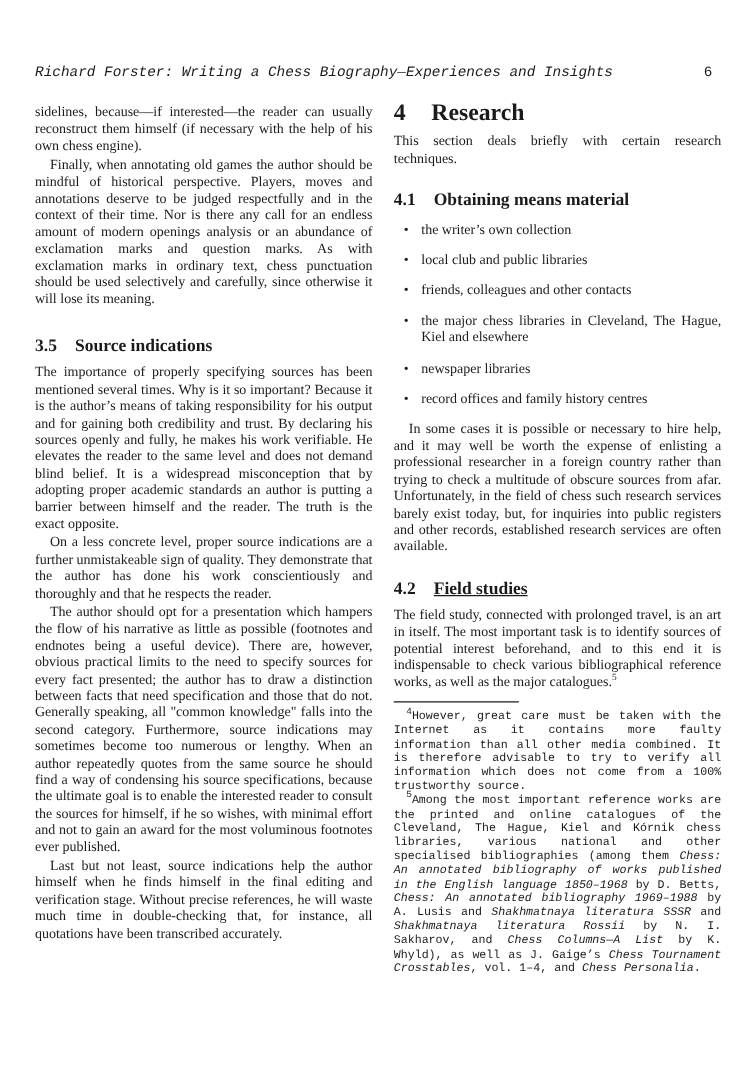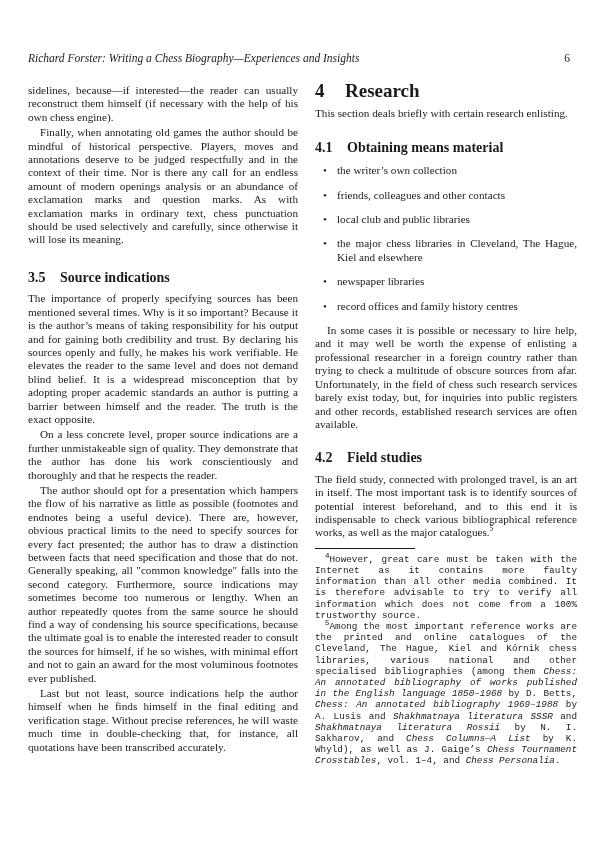--- a/index.html
+++ b/index.html
@@ -1,19 +1,19 @@
 <!DOCTYPE html>
 <html><head>
 <meta charset="utf-8">
 <style>
   html, body { margin: 0; padding: 0; background: #ffffff; }
   body { width: 600px; height: 856px; position: relative; overflow: hidden;
          font-family: "DejaVu Serif", "Liberation Serif", serif; color: #1a1a1a; }
   .header { position: absolute; top: 52px; left: 28px; right: 30px; height: 16px;
-            font-family: Liberation Serif, serif; font-style: italic; font-size: 11.5px; }
+            font-family: Liberation Mono, monospace; font-style: italic; font-size: 11.5px; }
   .header .pno { position: absolute; right: 0; top: 0; font-style: normal; }
   .col { position: absolute; font-family: "Liberation Serif", serif; font-size: 11.2px;
          line-height: 13.4px; text-align: justify; }
   .left { left: 28px; top: 84px; width: 270px; }
   .right { left: 315px; top: 84px; width: 262px; }
   p { margin: 0; text-indent: 0; hyphens: auto; }
   p.ind { text-indent: 12px; margin-top: 2px; }
   h2 { font-family: "Liberation Serif", serif; font-weight: bold; font-size: 19px; margin: 0 0 10px 0; }
   h2 .num { display: inline-block; width: 30px; }
   h3 { font-family: "Liberation Serif", serif; font-weight: bold; font-size: 14px; margin: 0 0 8px 0; }
@@ -45,38 +45,38 @@
   <p>The importance of properly specifying sources has been mentioned several times. Why is it so important? Because it is the author’s means of taking responsibility for his output and for gaining both credibility and trust. By declaring his sources openly and fully, he makes his work verifiable. He elevates the reader to the same level and does not demand blind belief. It is a widespread misconception that by adopting proper academic standards an author is putting a barrier between himself and the reader. The truth is the exact opposite.</p>
   <p class="ind">On a less concrete level, proper source indications are a further unmistakeable sign of quality. They demonstrate that the author has done his work conscientiously and thoroughly and that he respects the reader.</p>
   <p class="ind">The author should opt for a presentation which hampers the flow of his narrative as little as possible (footnotes and endnotes being a useful device). There are, however, obvious practical limits to the need to specify sources for every fact presented; the author has to draw a distinction between facts that need specification and those that do not. Generally speaking, all "common knowledge" falls into the second category. Furthermore, source indications may sometimes become too numerous or lengthy. When an author repeatedly quotes from the same source he should find a way of condensing his source specifications, because the ultimate goal is to enable the interested reader to consult the sources for himself, if he so wishes, with minimal effort and not to gain an award for the most voluminous footnotes ever published.</p>
   <p class="ind">Last but not least, source indications help the author himself when he finds himself in the final editing and verification stage. Without precise references, he will waste much time in double-checking that, for instance, all quotations have been transcribed accurately.</p>
 </div>
 
 <div class="col right">
   <h2>
     <span class="num">4</span><span>Research</span>
   </h2>
-  <p>This section deals briefly with certain research enlisting.</p>
+  <p>This section deals briefly with certain research techniques.</p>
 
   <h3 style="margin-top:20px;">
     <span class="num">4.1</span><span>Obtaining means material</span>
   </h3>
 
   <ul>
     <li><span>the writer’s own collection</span></li>
+    <li><span>local club and public libraries</span></li>
     <li><span>friends, colleagues and other contacts</span></li>
-    <li><span>local club and public libraries</span></li>
     <li><span>the major chess libraries in Cleveland, The Hague, Kiel and elsewhere</span></li>
     <li><span>newspaper libraries</span></li>
     <li><span>record offices and family history centres</span></li>
   </ul>
 
   <p class="ind">In some cases it is possible or necessary to hire help, and it may well be worth the expense of enlisting a professional researcher in a foreign country rather than trying to check a multitude of obscure sources from afar. Unfortunately, in the field of chess such research services barely exist today, but, for inquiries into public registers and other records, established research services are often available.</p>
 
-  <h3 style="margin-top:20px;">
+  <h3 style="margin-top:20px;text-decoration:underline;">
     <span class="num">4.2</span><span>Field studies</span>
   </h3>
   <p><span>The field study, connected with prolonged travel, is an art in itself. The most important task is to identify sources of potential interest beforehand, and to this end it is indispensable to check various bibliographical reference works, as well as the major catalogues.</span><sup>5</sup></p>
 
   <div class="fnrule"></div>
   <div class="fn">
     <p><sup>4</sup><span>However, great care must be taken with the Internet as it contains more faulty information than all other media combined. It is therefore advisable to try to verify all information which does not come from a 100% trustworthy source.</span></p>
     <p><sup>5</sup><span>Among the most important reference works are the printed and online catalogues of the Cleveland, The Hague, Kiel and Kórnik chess libraries, various national and other specialised bibliographies (among them </span><em>Chess: An annotated bibliography of works published in the English language 1850–1968</em><span> by D. Betts, </span><em>Chess: An annotated bibliography 1969–1988</em><span> by A. Lusis and </span><em>Shakhmatnaya literatura SSSR</em><span> and </span><em>Shakhmatnaya literatura Rossii</em><span> by N. I. Sakharov, and </span><em>Chess Columns—A List</em><span> by K. Whyld), as well as J. Gaige’s </span><em>Chess Tournament Crosstables</em><span>, vol. 1–4, and </span><em>Chess Personalia</em><span>.</span></p>
   </div>
 </div>

